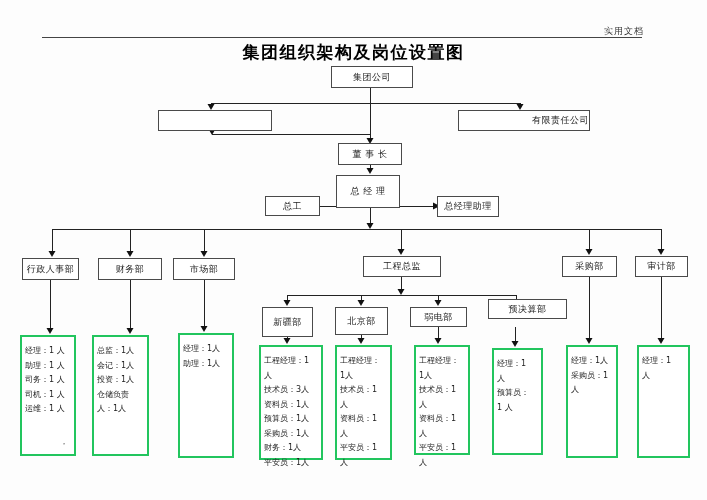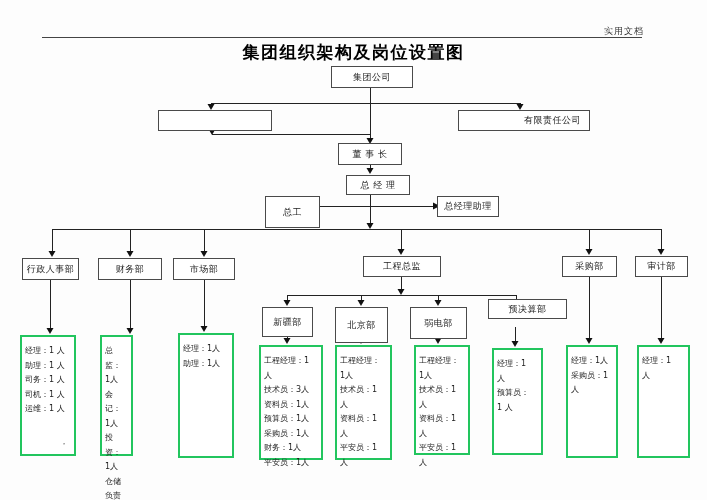--- a/index.html
+++ b/index.html
@@ -10,21 +10,21 @@
   }
   .watermark { position:absolute; top:25px; right:63px; font-size:9px; letter-spacing:1px; color:#333;margin-left:20px; }
   .rule { position:absolute; left:42px; top:37px; width:600px; height:1px; background:#444; }
   .title { position:absolute; top:41px; left:0; width:707px; text-align:center;
            font-size:17px; font-weight:bold; letter-spacing:1.5px; color:#000; }
   .node {
     position:absolute; box-sizing:border-box; border:1px solid #4a4a4a; background:#fff;
     display:flex; align-items:center; justify-content:center;
     font-size:9px; letter-spacing:0.5px; color:#222;
   }
-  .node.right { justify-content:flex-end; padding-right:8px; }
+  .node.right { justify-content:flex-end; }
   .staff {
     position:absolute; box-sizing:border-box; border:2px solid #22c55e; background:#fff;
     padding:7px 7px 0 3px; font-size:8px; color:#222;
   }
   .sl { line-height:14.5px; }
   .mark { position:absolute; bottom:7px; left:38px; font-size:8px; color:#555; }
   svg.wires { position:absolute; left:0; top:0; pointer-events:none; }
 </style>
 </head>
 <body>
@@ -96,46 +96,46 @@
       <polygon points="357.5,338 364.5,338 361,344"></polygon>
       <polygon points="434.5,338 441.5,338 438,344"></polygon>
       <polygon points="511.5,341 518.5,341 515,347"></polygon>
     </g>
   </svg>
 
   <div class="node" style="left:331px;top:66px;width:82px;height:22px">集团公司</div>
   <div class="node" style="left:158px;top:110px;width:114px;height:21px"></div>
   <div class="node right" style="left:458px;top:110px;width:132px;height:21px">有限责任公司</div>
   <div class="node" style="left:338px;top:143px;width:64px;height:22px">董 事 长</div>
-  <div class="node" style="left:346px;top:175px;width:64px;height:20px">总 经 理</div>
-  <div class="node" style="left:265px;top:196px;width:55px;height:32px">总工</div>
+  <div class="node" style="left:336px;top:175px;width:64px;height:33px">总 经 理</div>
+  <div class="node" style="left:265px;top:196px;width:55px;height:20px">总工</div>
   <div class="node" style="left:437px;top:196px;width:62px;height:21px">总经理助理</div>
 
   <div class="node" style="left:22px;top:258px;width:57px;height:22px">行政人事部</div>
   <div class="node" style="left:98px;top:258px;width:64px;height:22px">财务部</div>
   <div class="node" style="left:173px;top:258px;width:62px;height:22px">市场部</div>
   <div class="node" style="left:363px;top:256px;width:78px;height:21px">工程总监</div>
   <div class="node" style="left:562px;top:256px;width:55px;height:21px">采购部</div>
   <div class="node" style="left:635px;top:256px;width:53px;height:21px">审计部</div>
 
   <div class="node" style="left:262px;top:307px;width:51px;height:30px">新疆部</div>
-  <div class="node" style="left:335px;top:307px;width:53px;height:36px">北京部</div>
-  <div class="node" style="left:410px;top:307px;width:57px;height:32px">弱电部</div>
+  <div class="node" style="left:335px;top:307px;width:53px;height:28px">北京部</div>
+  <div class="node" style="left:410px;top:307px;width:57px;height:20px">弱电部</div>
   <div class="node" style="left:488px;top:299px;width:79px;height:20px">预决算部</div>
 
   <div class="staff" style="left:20px;top:335px;width:56px;height:121px">
     <div class="sl">经理：1 人</div>
     <div class="sl">助理：1 人</div>
     <div class="sl">司务：1 人</div>
     <div class="sl">司机：1 人</div>
     <div class="sl">运维：1 人</div>
     <div class="mark">，</div>
   </div>
 
-  <div class="staff" style="left:100px;top:335px;width:33px;height:121px">
+  <div class="staff" style="left:92px;top:335px;width:57px;height:121px">
     <div class="sl">总监：1人</div>
     <div class="sl">会记：1人</div>
     <div class="sl">投资：1人</div>
     <div class="sl">仓储负责人：1人</div>
   </div>
 
   <div class="staff" style="left:178px;top:333px;width:56px;height:125px">
     <div class="sl">经理：1人</div>
     <div class="sl">助理：1人</div>
   </div>

